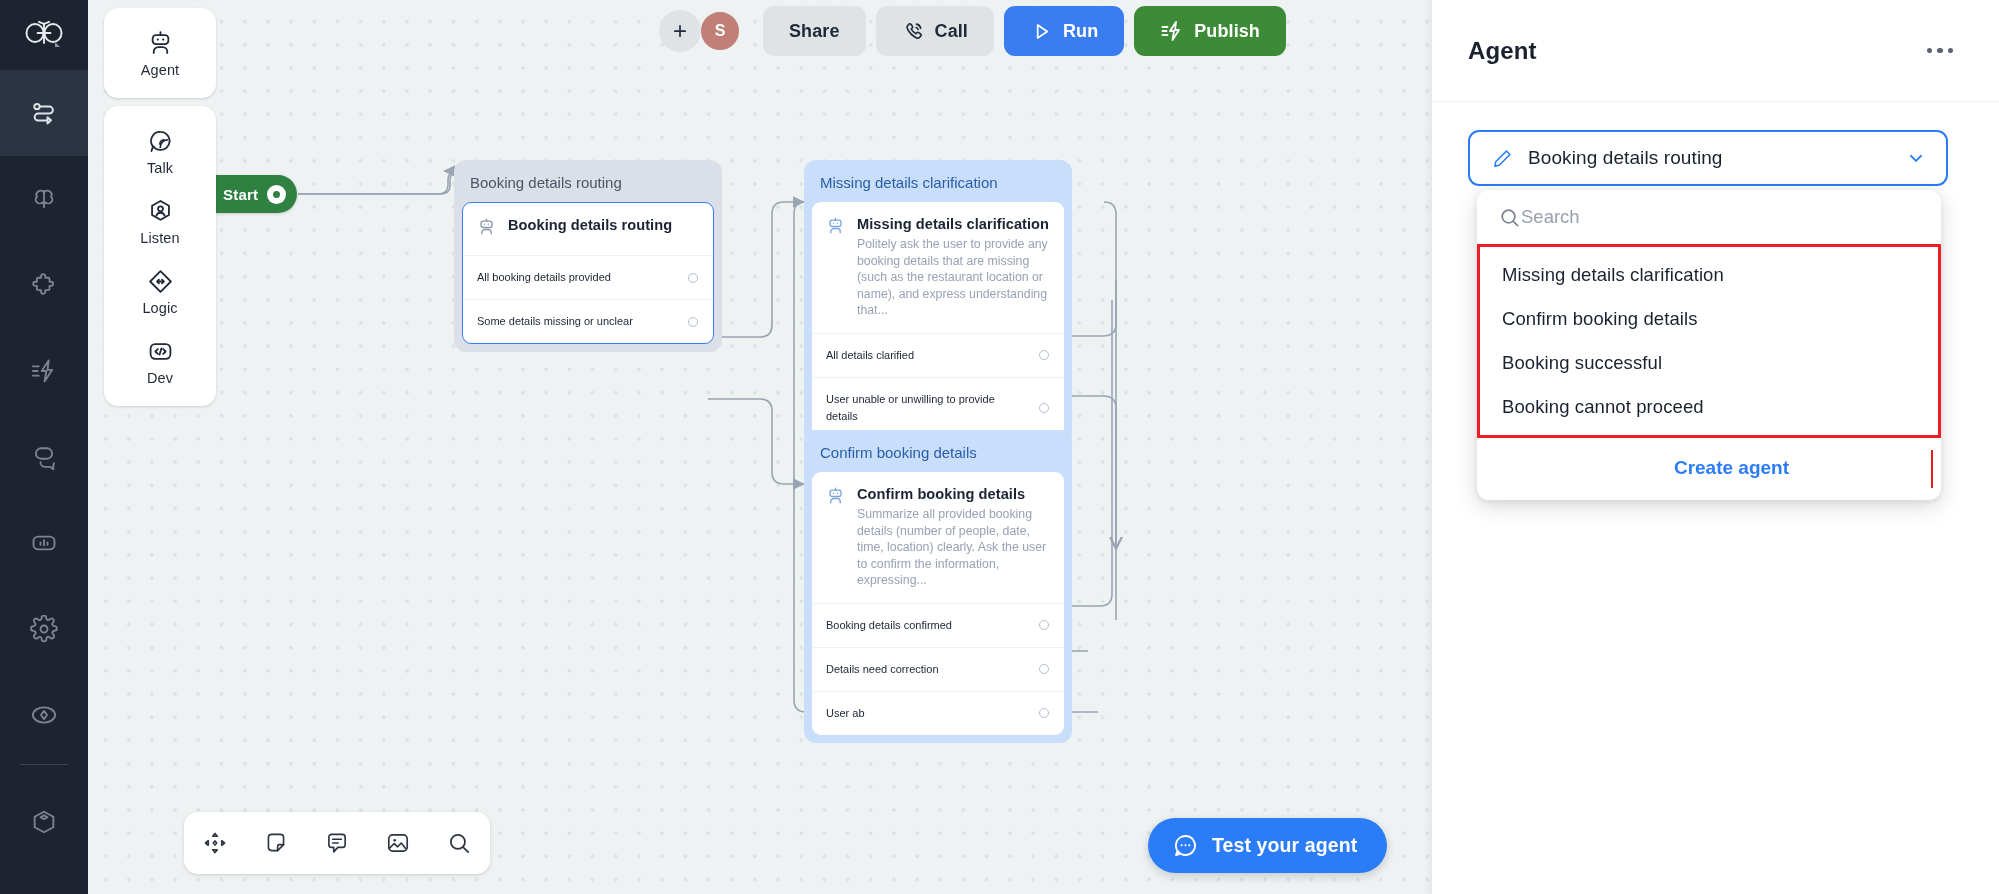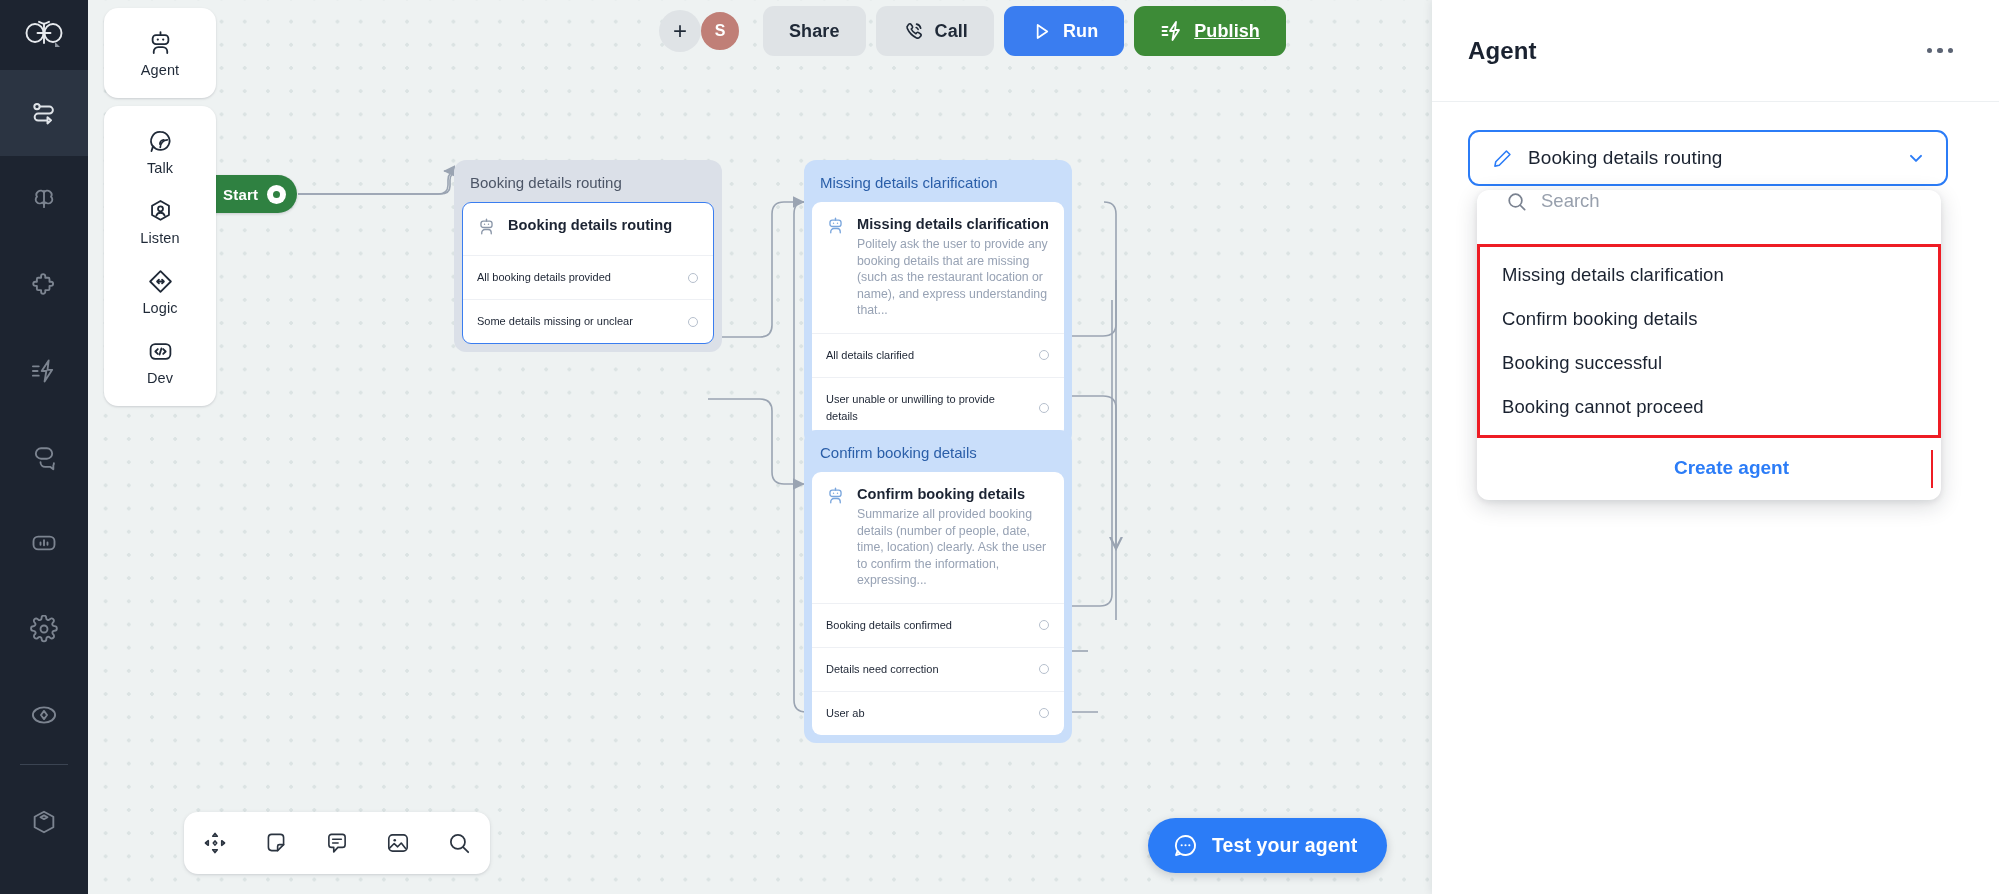--- a/index.html
+++ b/index.html
@@ -157,21 +157,21 @@
     border: 2px solid #eef2f2;
   }
   .tb-btn {
     height: 50px; border-radius: 11px;
     display: flex; align-items: center; justify-content: center; gap: 10px;
     padding: 0 26px; cursor: pointer;
     font-size: 18px; font-weight: 600; letter-spacing: .1px;
   }
   .tb-grey { background: #dfe3e6; color: #1f2937; margin-left: 12px; }
   .tb-blue { background: #3a7df0; color: #fff; justify-content: center; }
-  .tb-green{ background: #3d8b37; color: #fff; text-decoration: underline; }
+  .tb-green{ background: #3d8b37; color: #fff; }
 
   
   #bottom-bar {
     position: absolute; left: 96px; bottom: 20px;
     width: 306px; height: 62px;
     background: #fff; border-radius: 14px;
     box-shadow: 0 1px 4px rgba(16,24,40,.10), 0 1px 2px rgba(16,24,40,.06);
     display: flex; align-items: center; justify-content: space-around;
     z-index: 28;
   }
@@ -221,22 +221,22 @@
 
   #dropdown {
     position: absolute; left: 45px; top: 190px;
     width: 464px;
     background: #fff; border-radius: 12px;
     box-shadow: 0 6px 22px rgba(16,24,40,.16), 0 2px 6px rgba(16,24,40,.08);
     overflow: visible;
     padding-bottom: 2px;
   }
   #dd-search {
-    height: 54px; display: flex; align-items: flex-start; gap: 13px;
-    padding: 0 20px 0 28px;
+    height: 54px; display: flex; align-items: center; 
+    padding: 0 20px 0 21px;
   }
   #dd-search input {
     flex: 1; border: 0; outline: 0;
     font-family: "Liberation Sans", sans-serif;
     font-size: 18.5px; color: #1a2230; background: transparent;
   }
   #dd-search input::placeholder { color: #98a0ad; }
 
   #dd-list {
     border: 3px solid #ee1c24;

